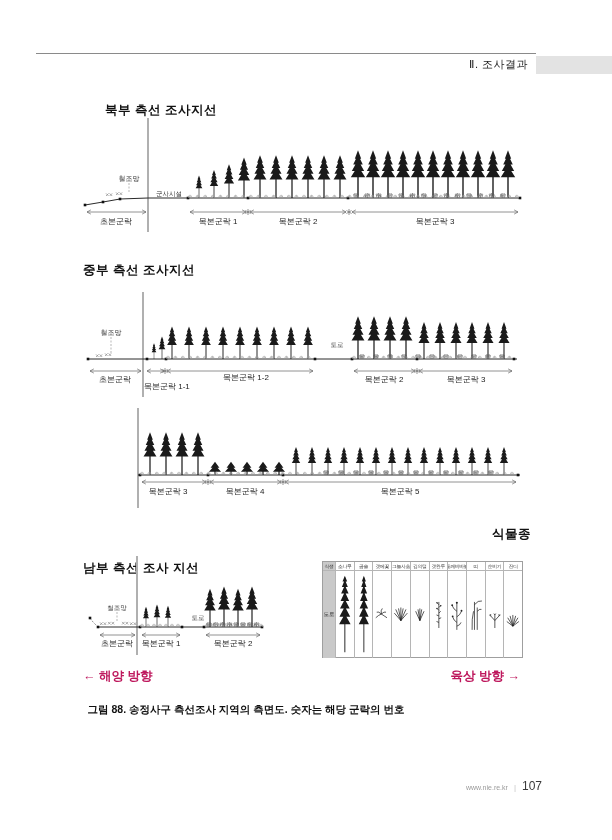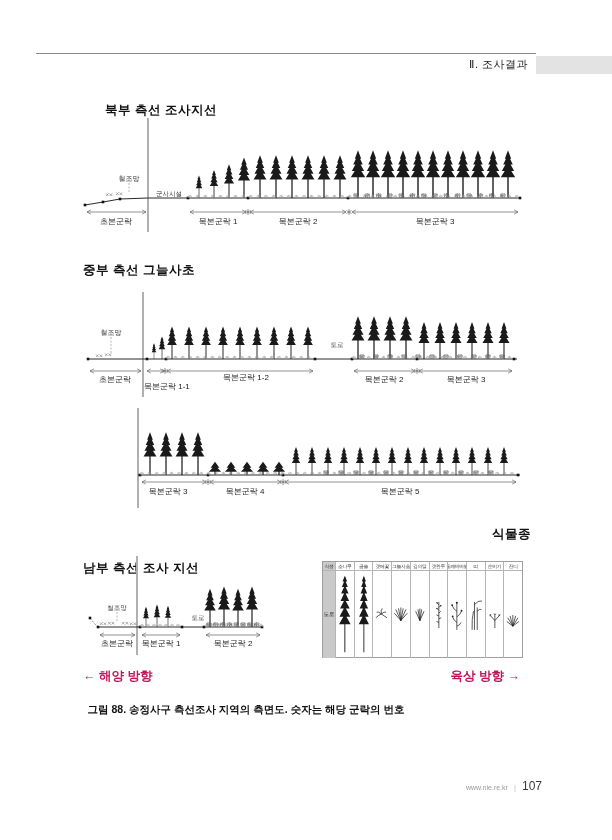--- a/index.html
+++ b/index.html
@@ -196,21 +196,21 @@
       <line x1="316" y1="94" x2="482" y2="94" marker-start="url(#arr)" marker-end="url(#arr)"></line>
     </g>
     <use href="#star" transform="translate(212,94)"></use>
     <use href="#star" transform="translate(313,94)"></use>
     <text x="80" y="106" text-anchor="middle" class="bl">초본군락</text>
     <text x="182" y="106" text-anchor="middle" class="bl">목본군락 1</text>
     <text x="262" y="106" text-anchor="middle" class="bl">목본군락 2</text>
     <text x="399" y="106" text-anchor="middle" class="bl">목본군락 3</text>
   </svg>
 
-  <div class="abs sec-title" style="left:83px;top:262px;">중부 측선 그늘사초</div>
+  <div class="abs sec-title" style="left:83px;top:262px;">중부 측선 조사지선</div>
 
   <svg class="diag" style="left:36px;top:285px;" width="540" height="118" viewBox="0 0 540 118">
     <line x1="107" y1="7" x2="107" y2="112" stroke="#b0b0b0" stroke-width="2"></line>
     <path d="M52,74 L481,74" stroke="#2a2a2a" stroke-width="1" fill="none"></path>
     <g>
       <use href="#dot" transform="translate(52,74)"></use>
         <use href="#dot" transform="translate(111,74)"></use>
         <use href="#dot" transform="translate(130,74)"></use>
       <use href="#dot" transform="translate(279,74)"></use>
         <use href="#dot" transform="translate(316,74)"></use>

